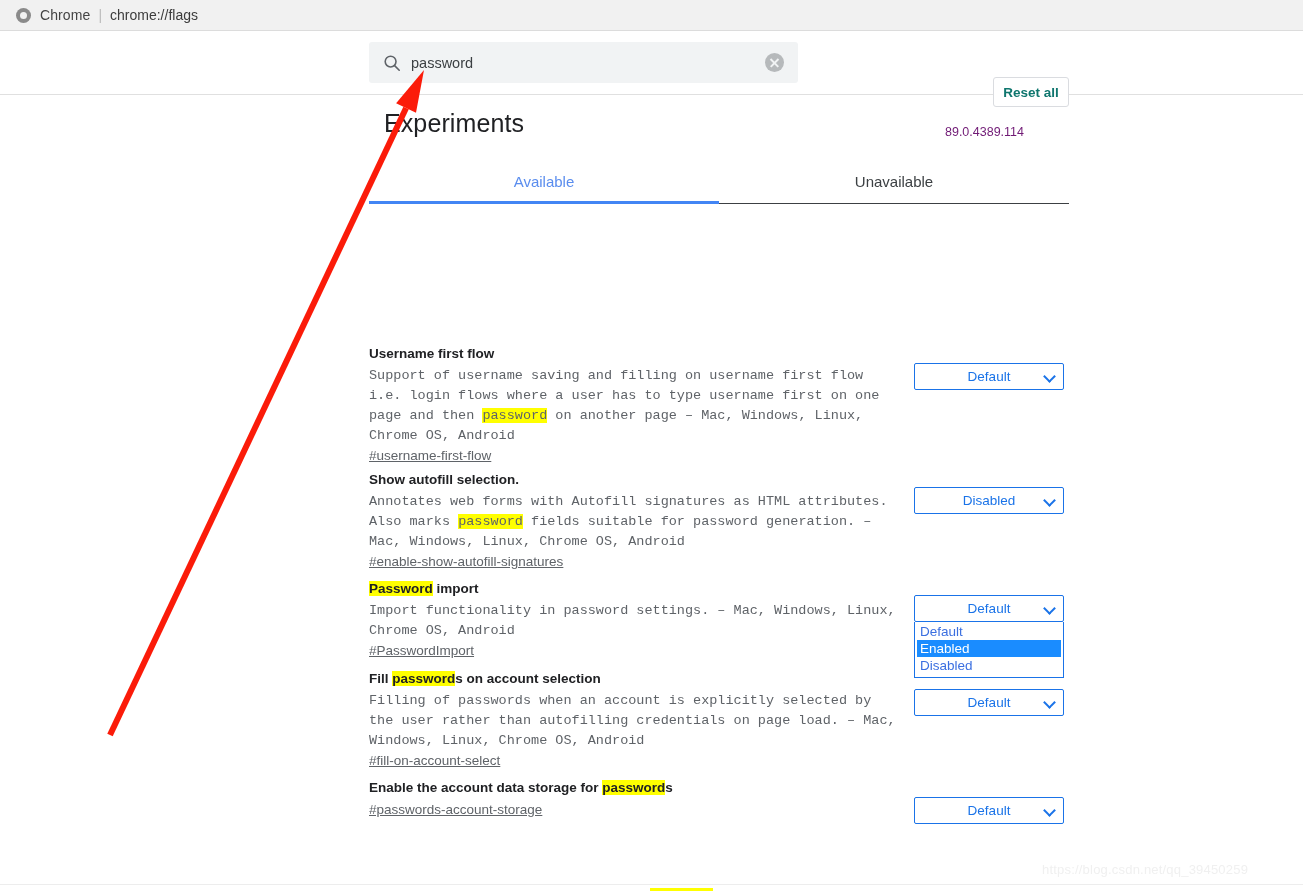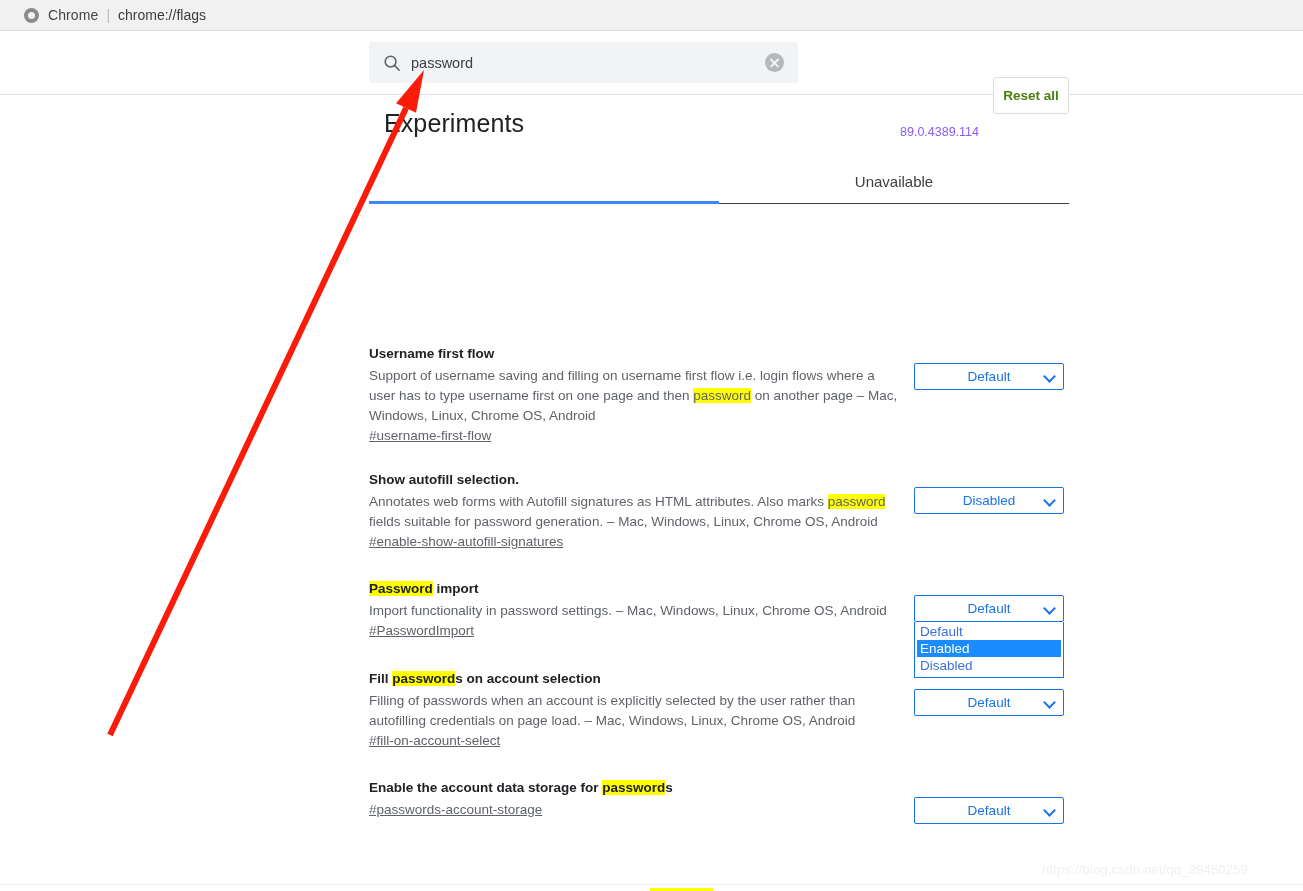--- a/index.html
+++ b/index.html
@@ -11,21 +11,21 @@
     position: relative;
   }
 
   
   .topbar {
     position: absolute; left: 0; top: 0;
     width: 1303px; height: 31px;
     background: #f1f1f1;
     border-bottom: 1px solid #dcdcdc;
     display: flex; align-items: center;
-    padding-left: 24px;
+    padding-left: 16px;
     z-index: 5;
   }
   .chrome-logo {
     width: 15px; height: 15px; border-radius: 50%;
     background: #8a8a8a;
     position: relative;
     flex: 0 0 auto;
   }
   .chrome-logo::after {
     content: ""; position: absolute; left: 4px; top: 4px;
@@ -74,39 +74,39 @@
   }
   .clear-btn::before, .clear-btn::after {
     content: ""; position: absolute; left: 4px; top: 9px;
     width: 11px; height: 1.7px; background: #f1f3f4;
   }
   .clear-btn::before { transform: rotate(45deg); }
   .clear-btn::after  { transform: rotate(-45deg); }
 
   .reset-all {
     position: absolute; left: 993px; top: 46px;
-    width: 76px; height: 37px;
+    width: 76px; height: 30px;
     border: 1px solid #dadce0; border-radius: 3px;
     background: #fff;
-    color: #4d7c0f; font-size: 13.5px; font-weight: bold;
+    color: #0f766e; font-size: 13.5px; font-weight: bold;
     font-family: "Liberation Sans", sans-serif;
     cursor: pointer;
   }
 
   
   .content { position: absolute; left: 0; top: 95px; width: 1303px; }
   .page-title {
     position: absolute; left: 384px; top: 14px;
     font-size: 25px; color: #202124; font-weight: normal;
     letter-spacing: .1px;
   }
   .version {
     position: absolute; left: 900px; top: 30px;
-    width: 169px; text-align: left;
-    font-size: 12.5px; color: #8b5cf6;
+    width: 169px; text-align: center;
+    font-size: 12.5px; color: #701a75;
   }
 
   .tabs {
     position: absolute; left: 369px; top: 68px;
     width: 700px; height: 40px;
   }
   .tabs-underline {
     position: absolute; left: 369px; top: 108px;
     width: 700px; height: 1px; background: #3c4043;
   }
@@ -126,21 +126,21 @@
   .flags { position: absolute; left: 0; top: 134px; width: 1303px; }
   .flag {
     position: absolute; left: 369px; width: 700px;
   }
   .flag-text { position: absolute; left: 0; top: 0; width: 530px; }
   .flag-title {
     font-size: 13.5px; font-weight: bold; color: #202124;
     line-height: 19px; margin-bottom: 3px;
   }
   .flag-desc {
-    font-size: 13.5px; color: #5f6368; line-height: 20px;
+    font-size: 13.5px; color: #5f6368; line-height: 20px; font-family: Liberation Mono, monospace;
   }
   .flag-link {
     display: inline-block; margin-top: 2px;
     font-size: 13.5px; color: #5f6368;
     text-decoration: underline;
     cursor: pointer;
   }
   mark { background: #ffff00; color: inherit; padding: 0; }
 
   
@@ -221,20 +221,21 @@
     <span class="clear-btn"></span>
   </div>
   <button class="reset-all">Reset all</button>
 </div>
 
 <div class="content">
   <h1 class="page-title">Experiments</h1>
   <div class="version">89.0.4389.114</div>
 
   <div class="tabs">
+    <div class="tab available">Available</div>
     <div class="tab unavailable">Unavailable</div>
   </div>
   <div class="tabs-underline"></div>
   <div class="tabs-active-underline"></div>
 
   <div class="flags" id="flags-list">
       <div class="flag" style="top: 115px;">
         <div class="flag-text"><div class="flag-title">Username first flow</div><div class="flag-desc">Support of username saving and filling on username first flow i.e. login flows where a user has to type username first on one page and then <mark>password</mark> on another page – Mac, Windows, Linux, Chrome OS, Android</div><div class="flag-link">#username-first-flow</div></div>
         <div class="flag-select-wrap" style="top: 19px;">
           <div class="flag-select">

